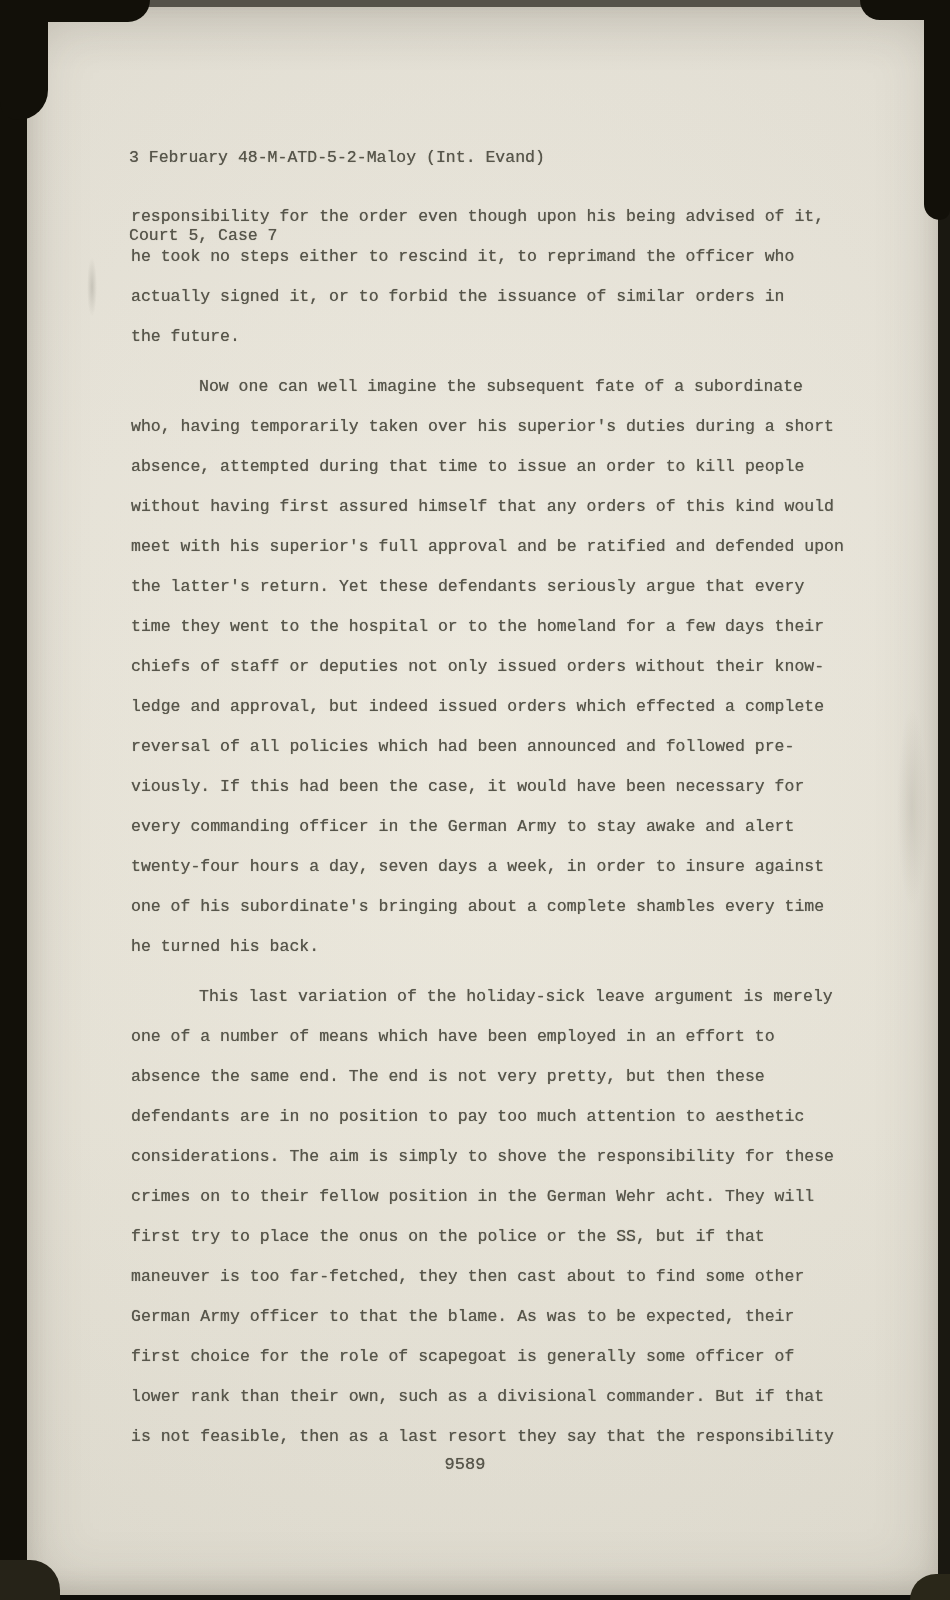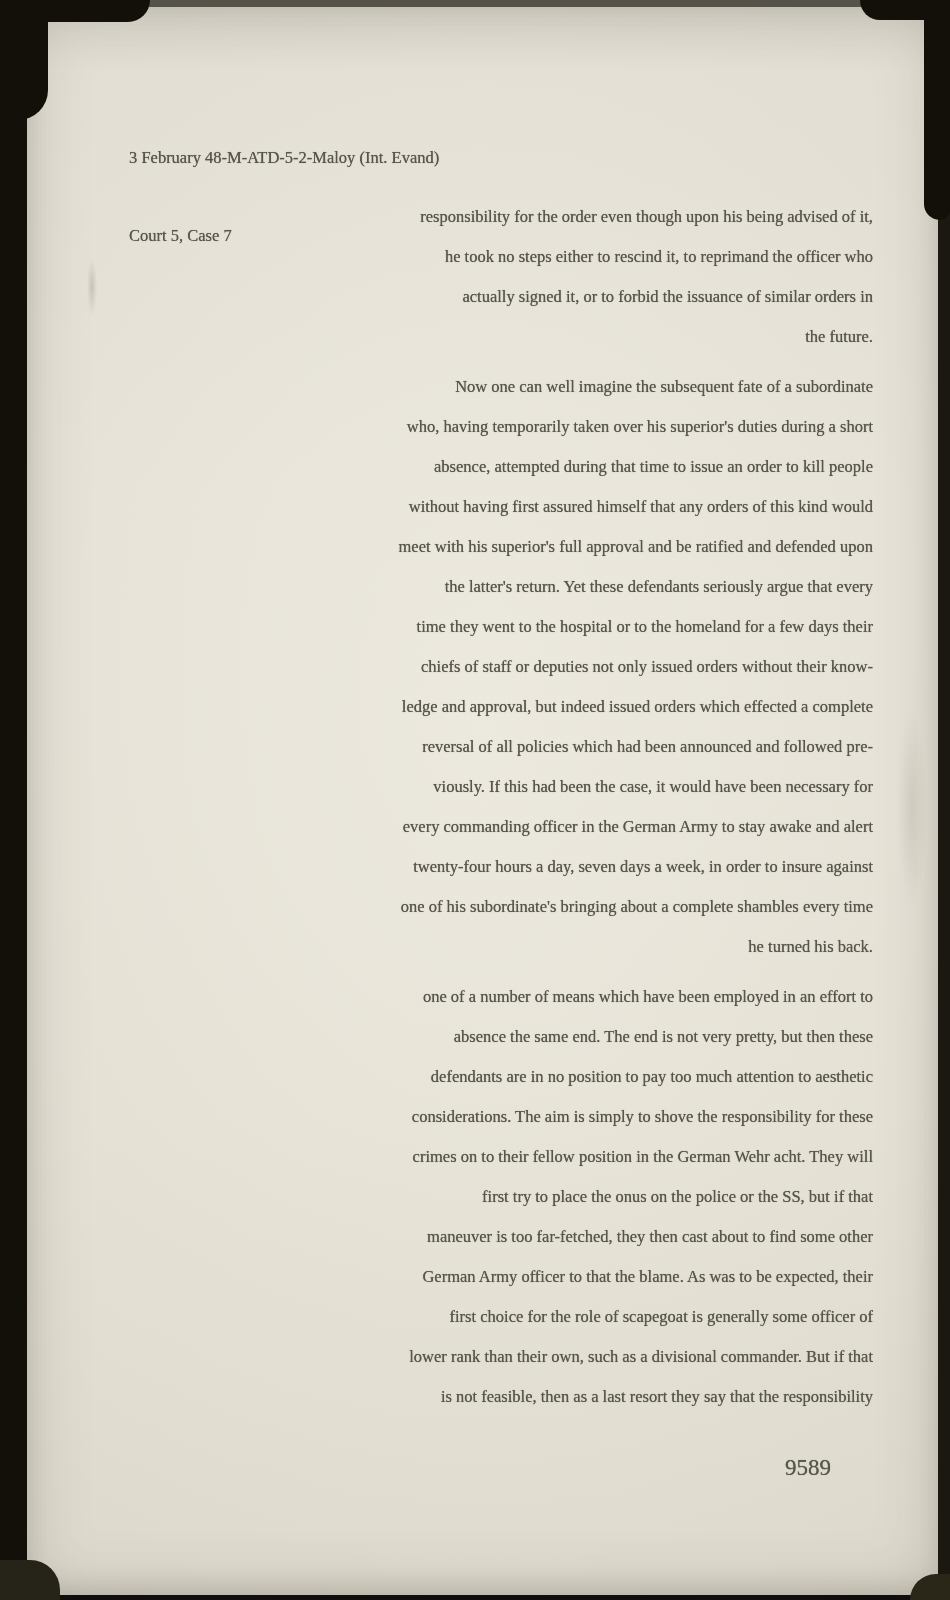--- a/index.html
+++ b/index.html
@@ -6,21 +6,21 @@
     margin: 0;
     padding: 0;
     background: #0f0e0a;
   }
   .scan {
     position: relative;
     width: 950px;
     height: 1600px;
     background: #0f0e0a;
     overflow: hidden;
-    font-family: Liberation Serif, serif;
+    font-family: Liberation Mono, monospace;
   }
   
   .paper {
     position: absolute;
     left: 27px;
     top: 7px;
     right: 11px;
     bottom: 5px;
     background:
       radial-gradient(ellipse 120% 100% at 50% 45%, rgba(255,255,255,0.12), rgba(0,0,0,0.05) 90%),
@@ -67,35 +67,33 @@
   .doc-body {
     left: 104px;
     top: 190px;
     width: 742px;
     font-size: 16.5px;
   }
   .doc-body .line {
     line-height: 40px;
     height: 40px;
     white-space: pre;
-    text-align: right;
   }
   .doc-body .para + .para {
     margin-top: 10px;
-    margin-left: 36px;
   }
   .doc-body .para.indent-first .line:first-child {
     text-indent: 68px;
   }
   .page-number {
-    left: 104px;
+    left: 88px;
     top: 1448px;
     width: 700px;
-    text-align: right;
-    font-size: 23px;
+    text-align: center;
+    font-size: 17px;
   }
   
   .smudge {
     position: absolute;
     border-radius: 50%;
     pointer-events: none;
   }
   .smudge.s1 { left: 60px; top: 250px; width: 10px; height: 60px; background: radial-gradient(rgba(60,58,48,0.18), transparent 70%); }
   .smudge.s2 { left: 870px; top: 700px; width: 30px; height: 200px; background: radial-gradient(rgba(90,85,70,0.12), transparent 70%); }
 </style>
@@ -130,20 +128,21 @@
           <div class="line">chiefs of staff or deputies not only issued orders without their know-</div>
           <div class="line">ledge and approval, but indeed issued orders which effected a complete</div>
           <div class="line">reversal of all policies which had been announced and followed pre-</div>
           <div class="line">viously. If this had been the case, it would have been necessary for</div>
           <div class="line">every commanding officer in the German Army to stay awake and alert</div>
           <div class="line">twenty-four hours a day, seven days a week, in order to insure against</div>
           <div class="line">one of his subordinate's bringing about a complete shambles every time</div>
           <div class="line">he turned his back.</div>
         </div>
         <div class="para indent-first">
+          <div class="line">This last variation of the holiday-sick leave argument is merely</div>
           <div class="line">one of a number of means which have been employed in an effort to</div>
           <div class="line">absence the same end. The end is not very pretty, but then these</div>
           <div class="line">defendants are in no position to pay too much attention to aesthetic</div>
           <div class="line">considerations. The aim is simply to shove the responsibility for these</div>
           <div class="line">crimes on to their fellow position in the German Wehr acht. They will</div>
           <div class="line">first try to place the onus on the police or the SS, but if that</div>
           <div class="line">maneuver is too far-fetched, they then cast about to find some other</div>
           <div class="line">German Army officer to that the blame. As was to be expected, their</div>
           <div class="line">first choice for the role of scapegoat is generally some officer of</div>
           <div class="line">lower rank than their own, such as a divisional commander. But if that</div>

